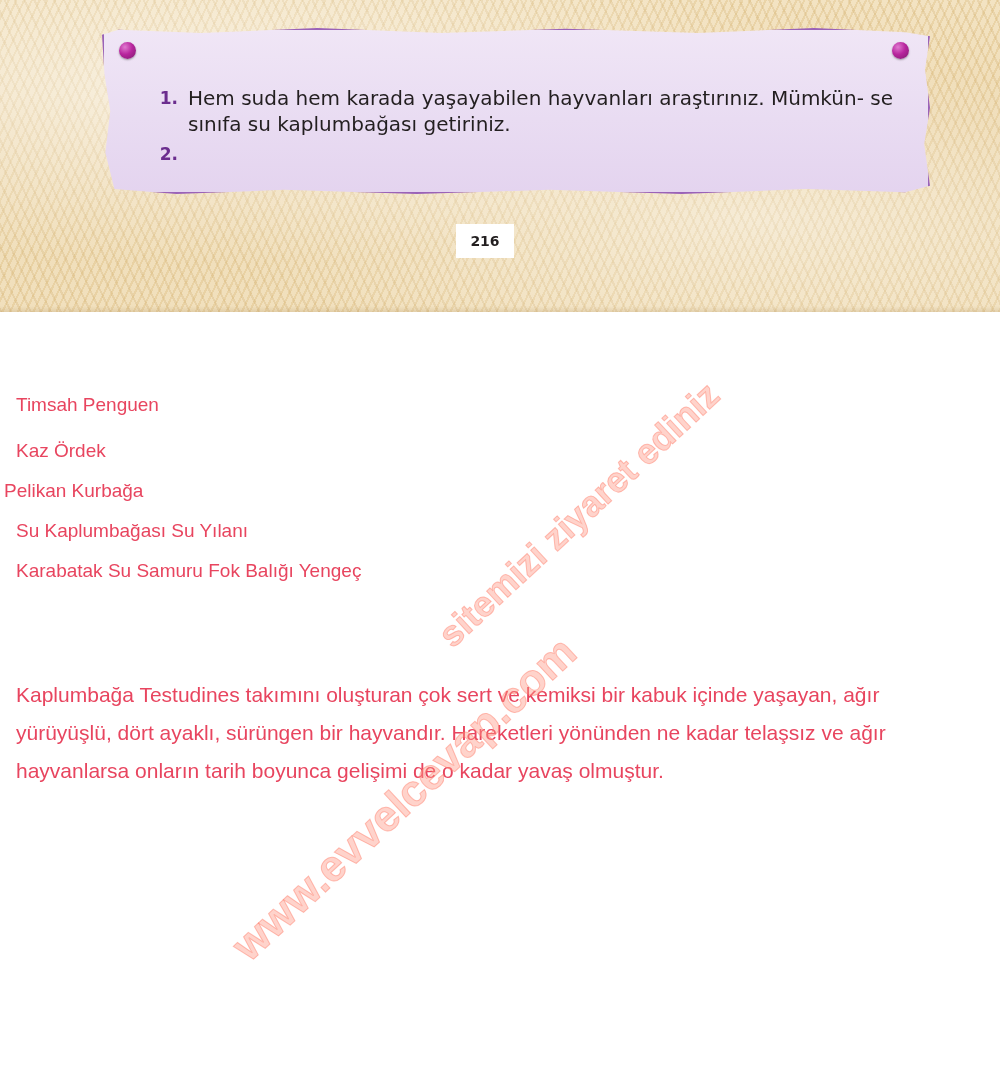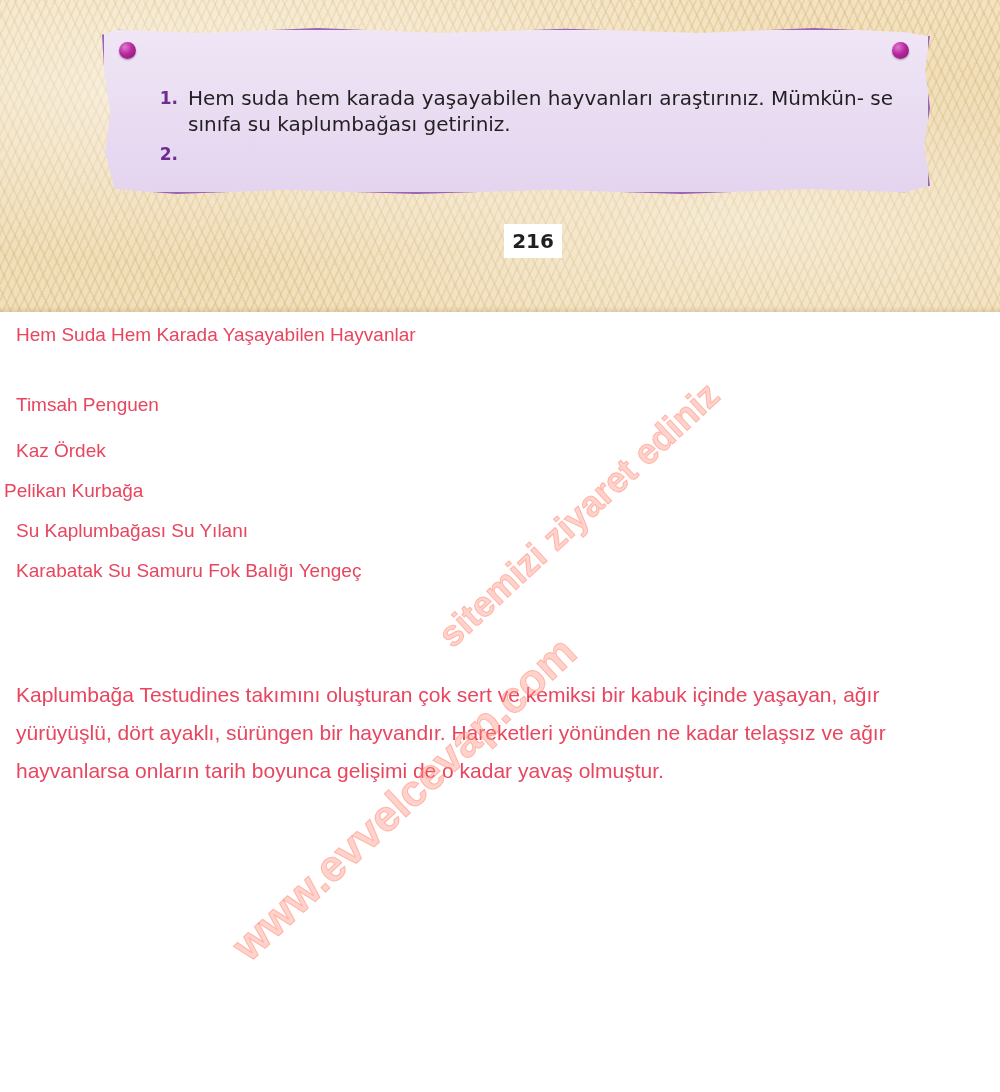--- a/index.html
+++ b/index.html
@@ -108,31 +108,31 @@
   .prep-text {
     font-family: "DejaVu Sans", sans-serif;
     font-size: 20px;
     color: #231f20;
     line-height: 26px;
   }
 
   
   .page-number {
     position: absolute;
-    left: 504px;
+    left: 456px;
     top: 224px;
     width: 58px;
     height: 34px;
     background: #ffffff;
     border-radius: 0;
     text-align: center;
     line-height: 34px;
     font-family: "DejaVu Sans", sans-serif;
     font-weight: bold;
-    font-size: 20px;
+    font-size: 14px;
     color: #231f20;
   }
 
   
   .answer-area {
     position: absolute;
     left: 0;
     top: 312px;
     width: 1000px;
     height: 780px;
@@ -216,21 +216,20 @@
       <div class="prep-item">
         <span class="prep-num">2.</span>
       </div>
     </div>
   </div>
 
   <div class="page-number">216</div>
 </div>
 
 <div class="answer-area">
-  <div class="ans-line ans-heading">Hem Suda Hem Karada Yaşayabilen Hayvanlar</div>
   <div class="ans-line ans-l1">Timsah Penguen</div>
   <div class="ans-line ans-l2">Kaz Ördek</div>
   <div class="ans-line ans-l3">Pelikan Kurbağa</div>
   <div class="ans-line ans-l5">Karabatak Su Samuru Fok Balığı Yengeç</div>
   <div class="ans-line ans-l4">Su Kaplumbağası Su Yılanı</div>
 
   <div class="ans-paragraph">Kaplumbağa Testudines takımını oluşturan çok sert ve kemiksi bir kabuk içinde yaşayan, ağır yürüyüşlü, dört ayaklı, sürüngen bir hayvandır. Hareketleri yönünden ne kadar telaşsız ve ağır hayvanlarsa onların tarih boyunca gelişimi de o kadar yavaş olmuştur.</div>
 </div>
 
 <div class="watermark">

